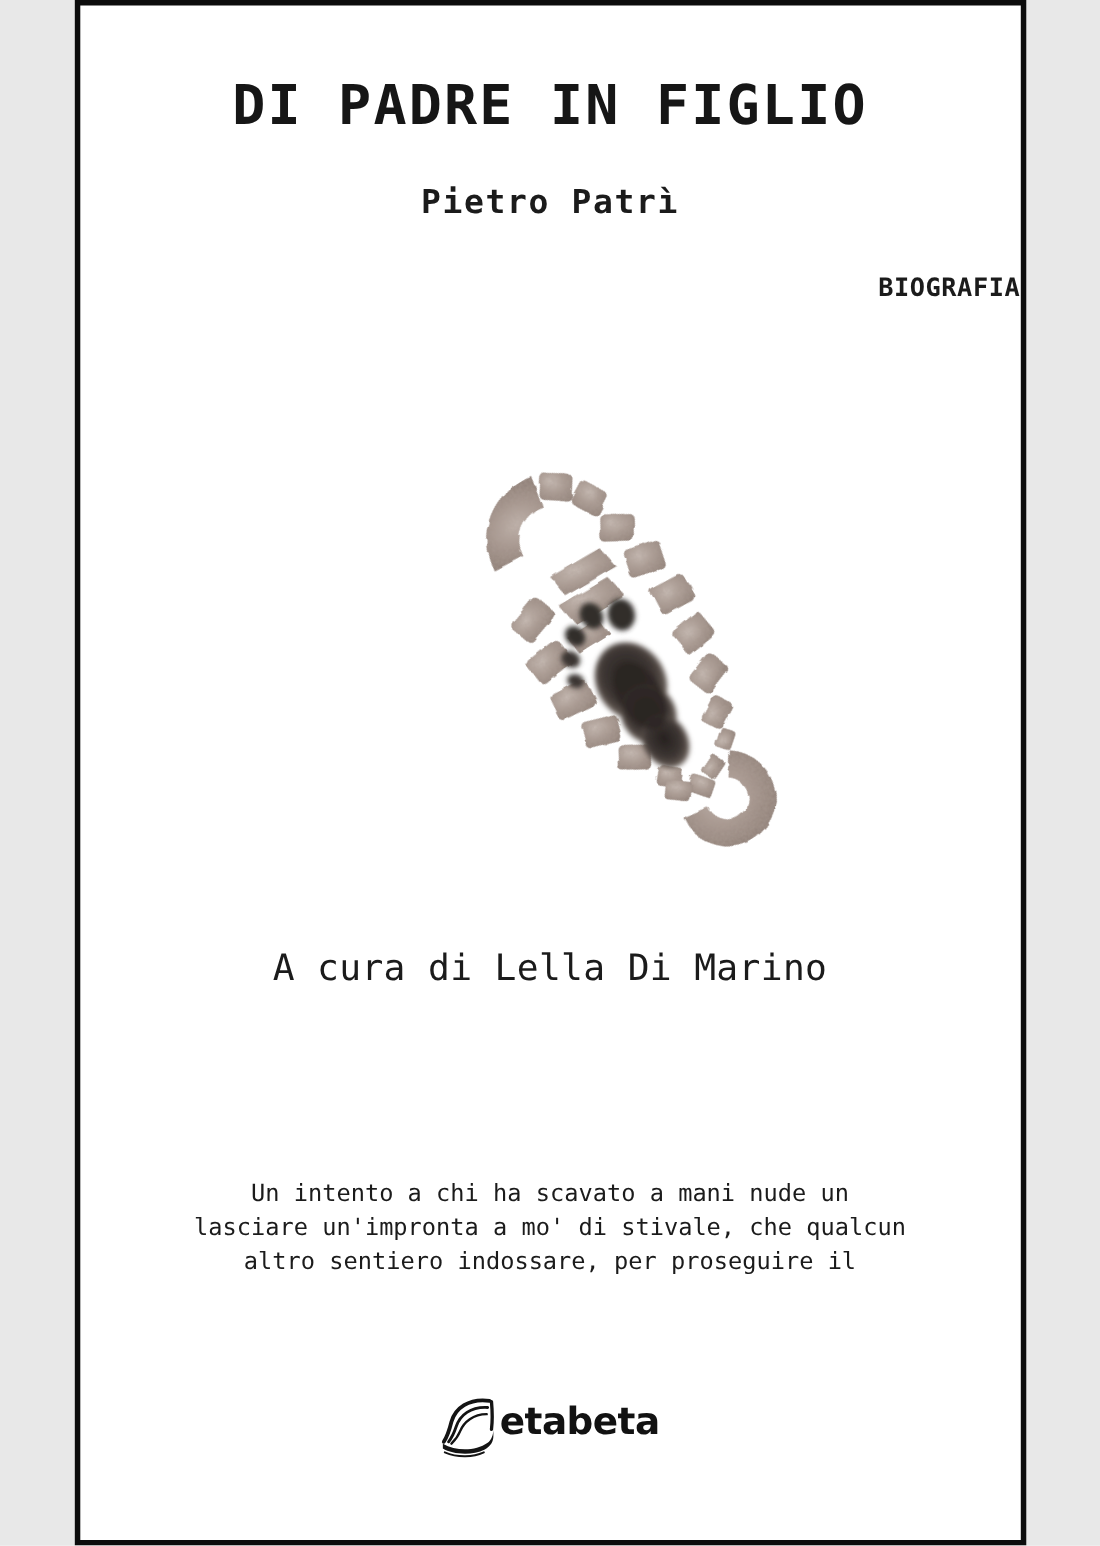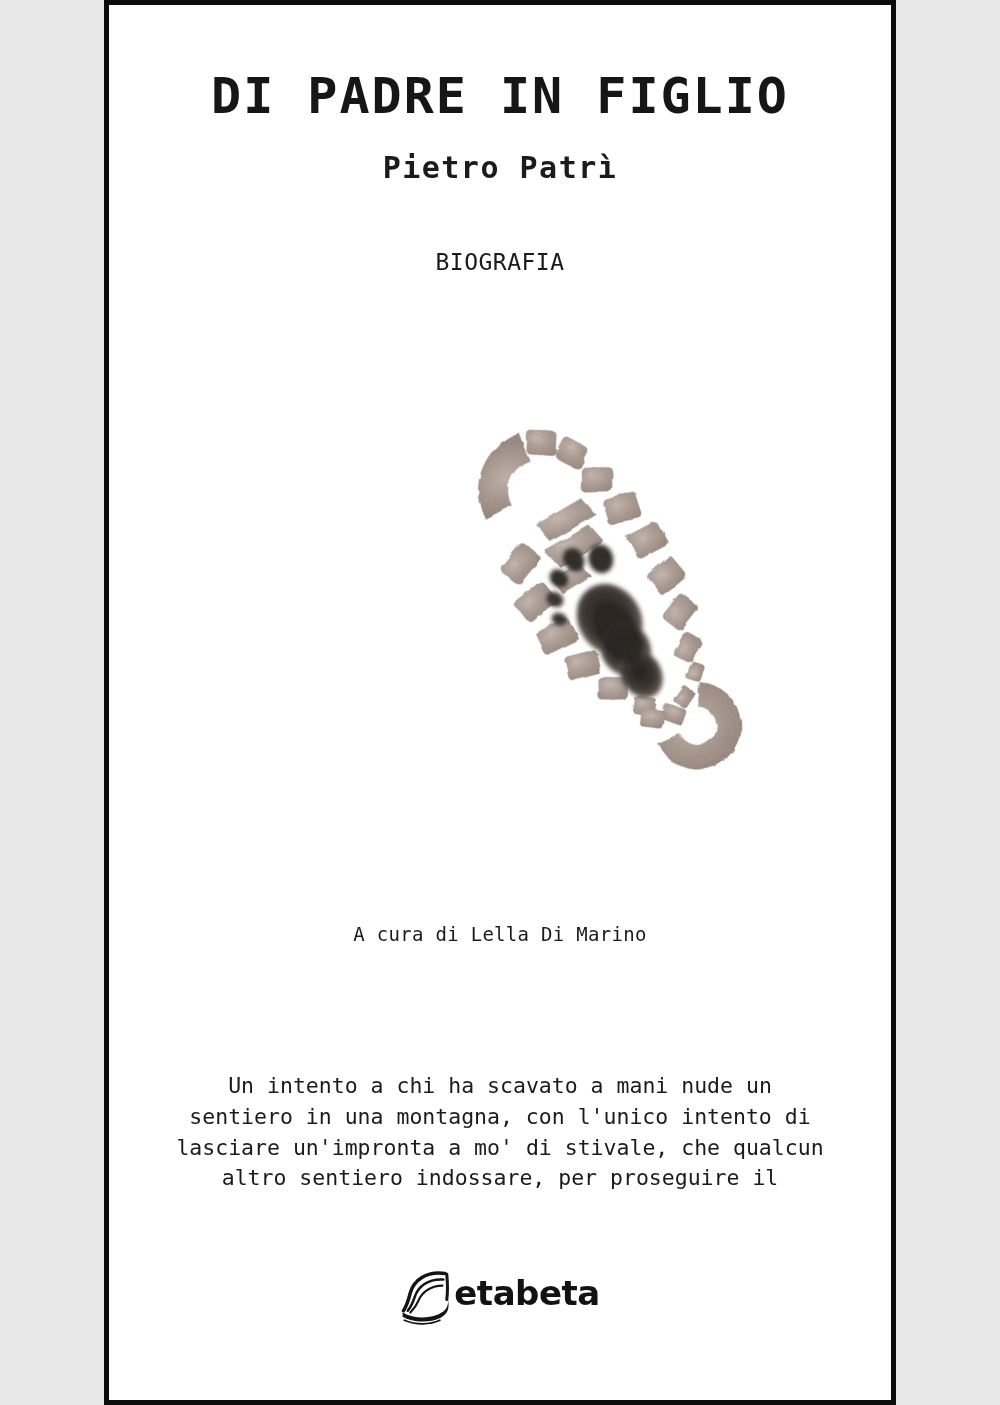--- a/index.html
+++ b/index.html
@@ -1,57 +1,58 @@
 <!DOCTYPE html>
 <html><head>
 <meta charset="utf-8">
 <style>
   html,body{margin:0;padding:0;background:#e8e8e8;}
   .page{
     position:relative;
-    width:792px;height:1405px;
+    width:865px;height:1405px;
     margin:0 auto;
     background:#ffffff;
     border:5px solid #0c0c0c;
     box-sizing:border-box;
     overflow:hidden;
     font-family:"DejaVu Sans Mono","Liberation Mono",monospace;
     color:#1b1b1b;
   }
   .abs{position:absolute;left:0;right:0;text-align:center;}
   .title{
     top:66px;
     font-size:50px;
     font-weight:bold;
     letter-spacing:2px;
     line-height:1;
     color:#161616;
   }
   .author{
-    top:148px;
+    top:165px;
     font-size:30px;
     font-weight:bold;
     letter-spacing:1.5px;
     line-height:1;
   }
   .genre{
     top:246px;
     font-size:23px;
-    font-weight:normal;
+    font-weight:bold;
     letter-spacing:0.5px;
     line-height:1;
+    text-align:right;
   }
   .artwork{
     position:absolute;
     left:346px;top:410px;
     width:314px;height:374px;
   }
   .curator{
-    top:920px;
-    font-size:19px;
+    top:858px;
+    font-size:33px;
     letter-spacing:0.3px;
     line-height:1;
   }
   .dedication{
     top:1066px;
     font-size:21.5px;
     line-height:30.8px;
     letter-spacing:0;
   }
   .dedication span{display:block;}
@@ -169,21 +170,20 @@
           <ellipse cx="34" cy="172" rx="5.5" ry="7" fill="#3a3430" transform="rotate(-42 34 172)"></ellipse>
         </g>
       </g>
     </svg>
   </div>
 
   <div class="abs curator">A cura di Lella Di Marino</div>
 
   <div class="abs dedication">
     <span>Un intento a chi ha scavato a mani nude un</span>
-    <span>sentiero in una montagna, con l'unico intento di</span>
     <span>lasciare un'impronta a mo' di stivale, che qualcun</span>
     <span>altro sentiero indossare, per proseguire il</span>
   </div>
 
   <div class="publisher">
     <svg width="52" height="60" viewBox="0 0 60 68" xmlns="http://www.w3.org/2000/svg">
       <g fill="none" stroke="#141414" stroke-linecap="round">
         <path d="M 52,8 C 30,5 16,16 12,30 C 10,38 8,45 4,51" stroke-width="4"></path>
         <path d="M 50,15 C 32,14 21,23 17,35 C 15,41 13,46 9,51" stroke-width="3"></path>
         <path d="M 49,22 C 35,22 25,30 21,40 C 19,45 16,49 12,53" stroke-width="2.5"></path>

